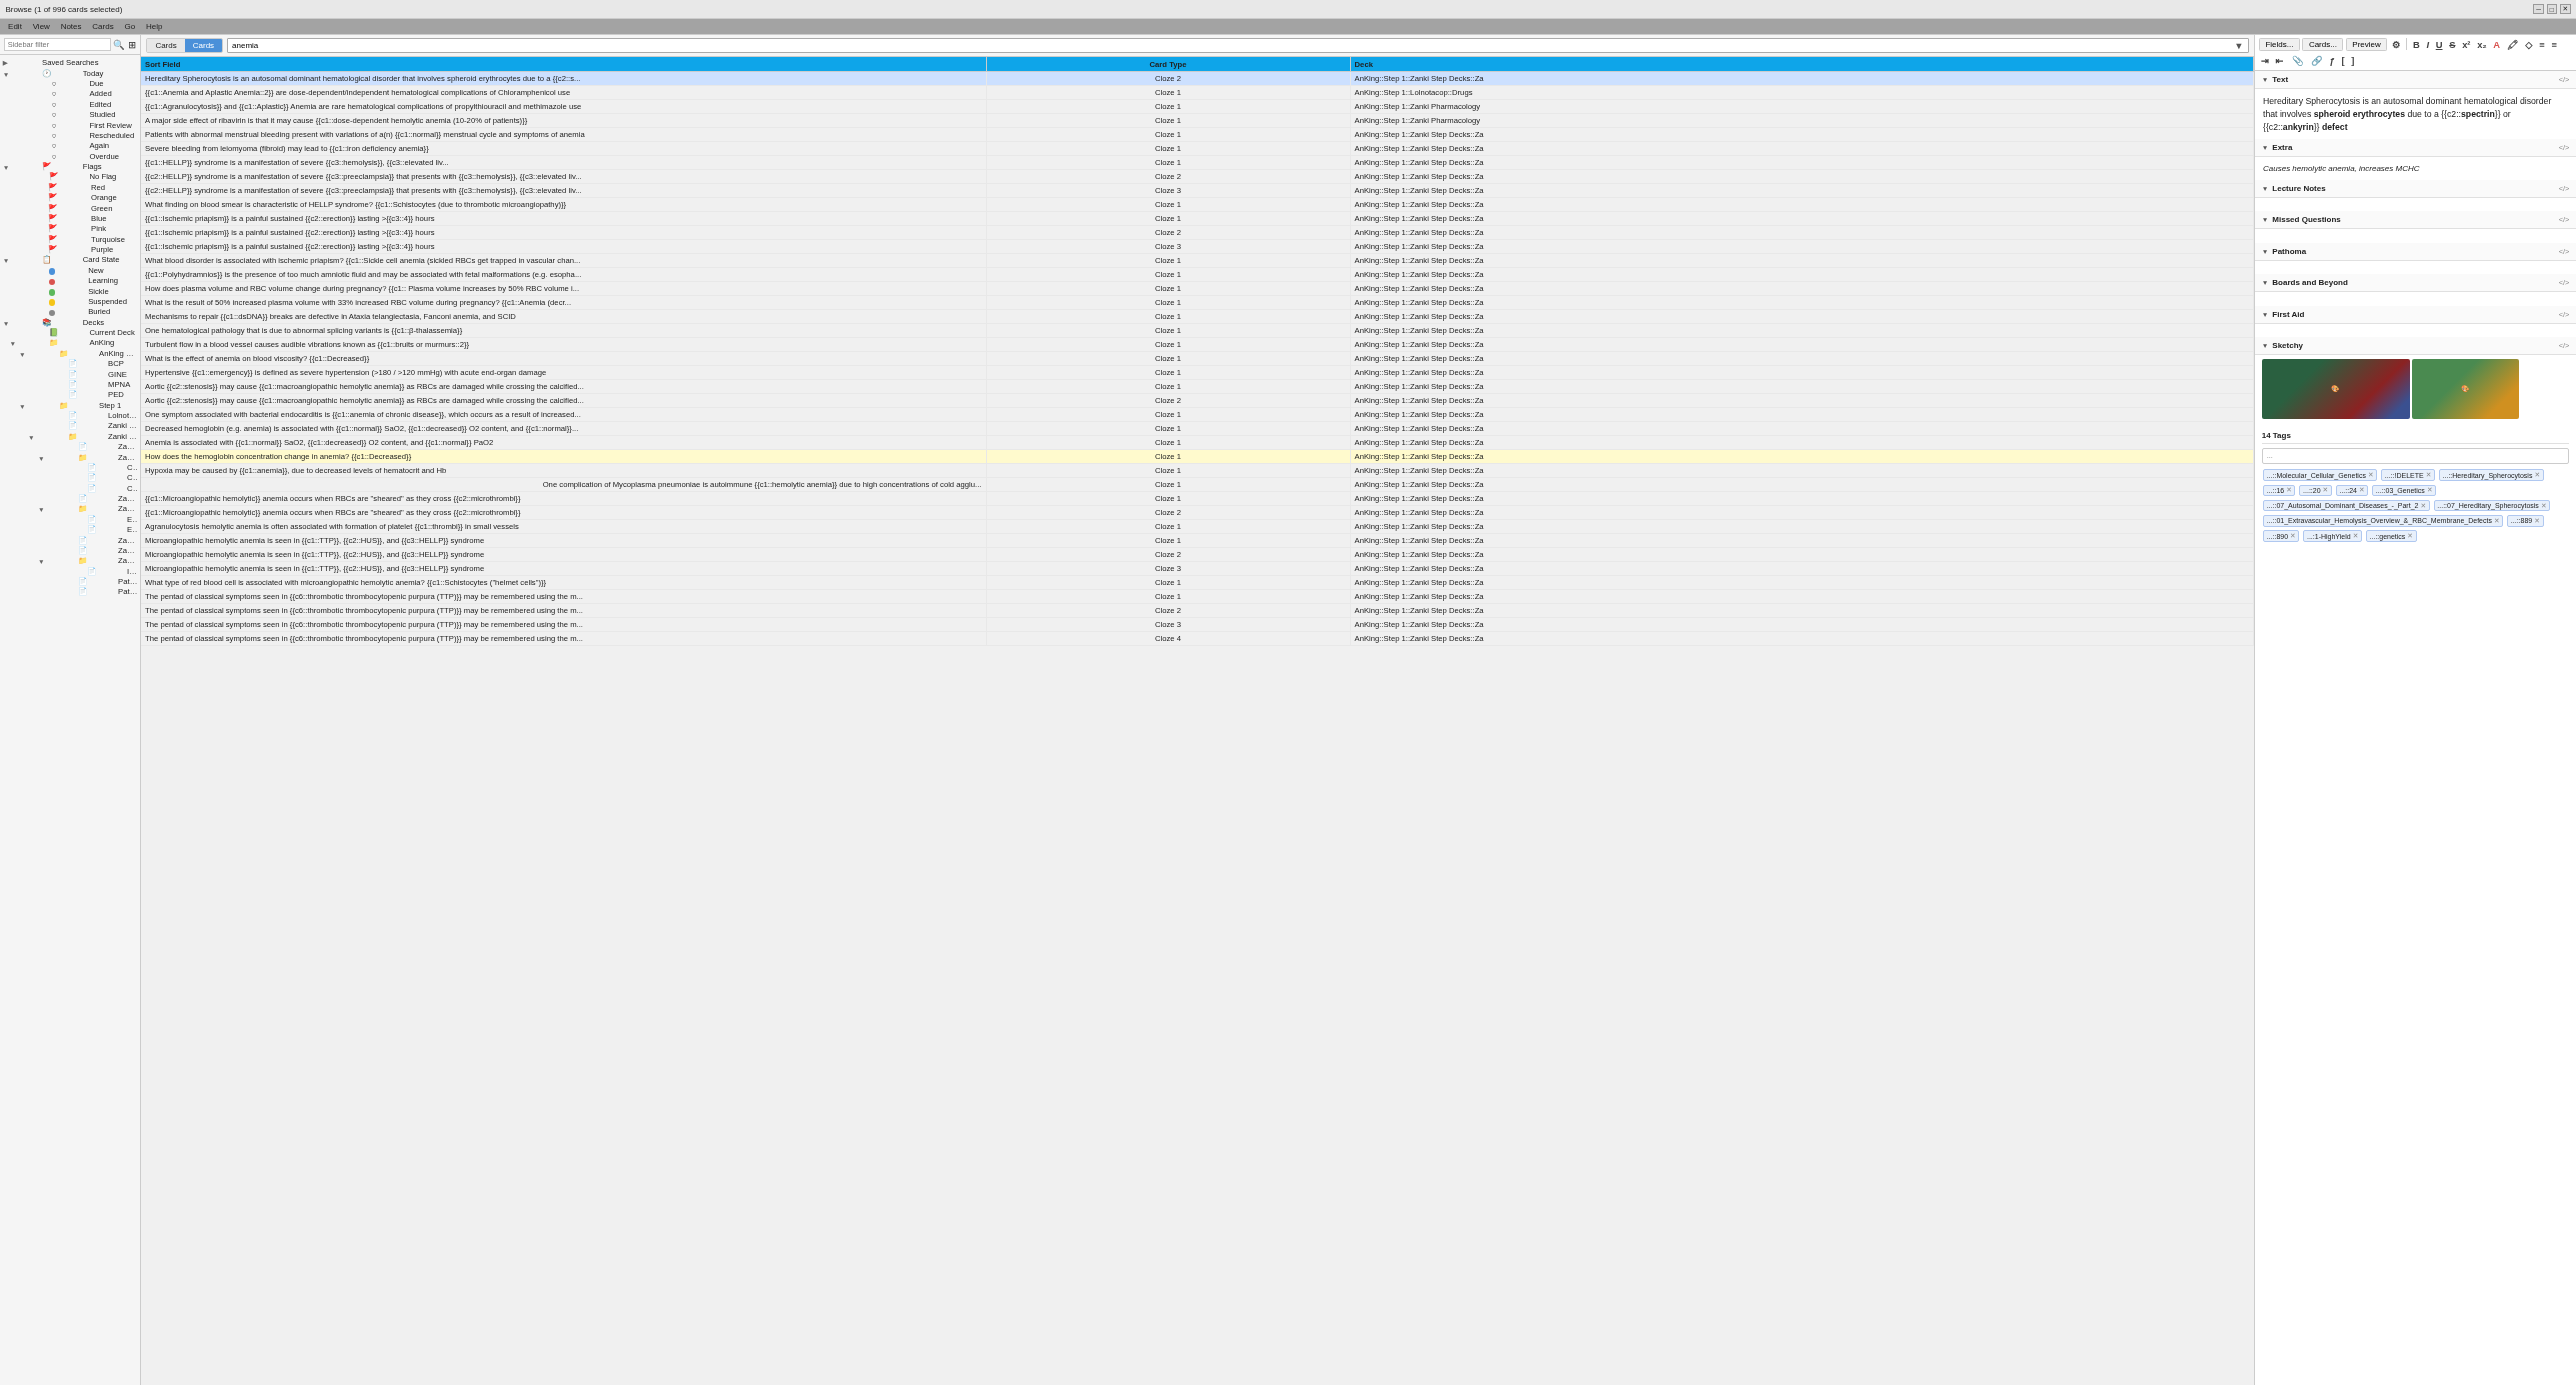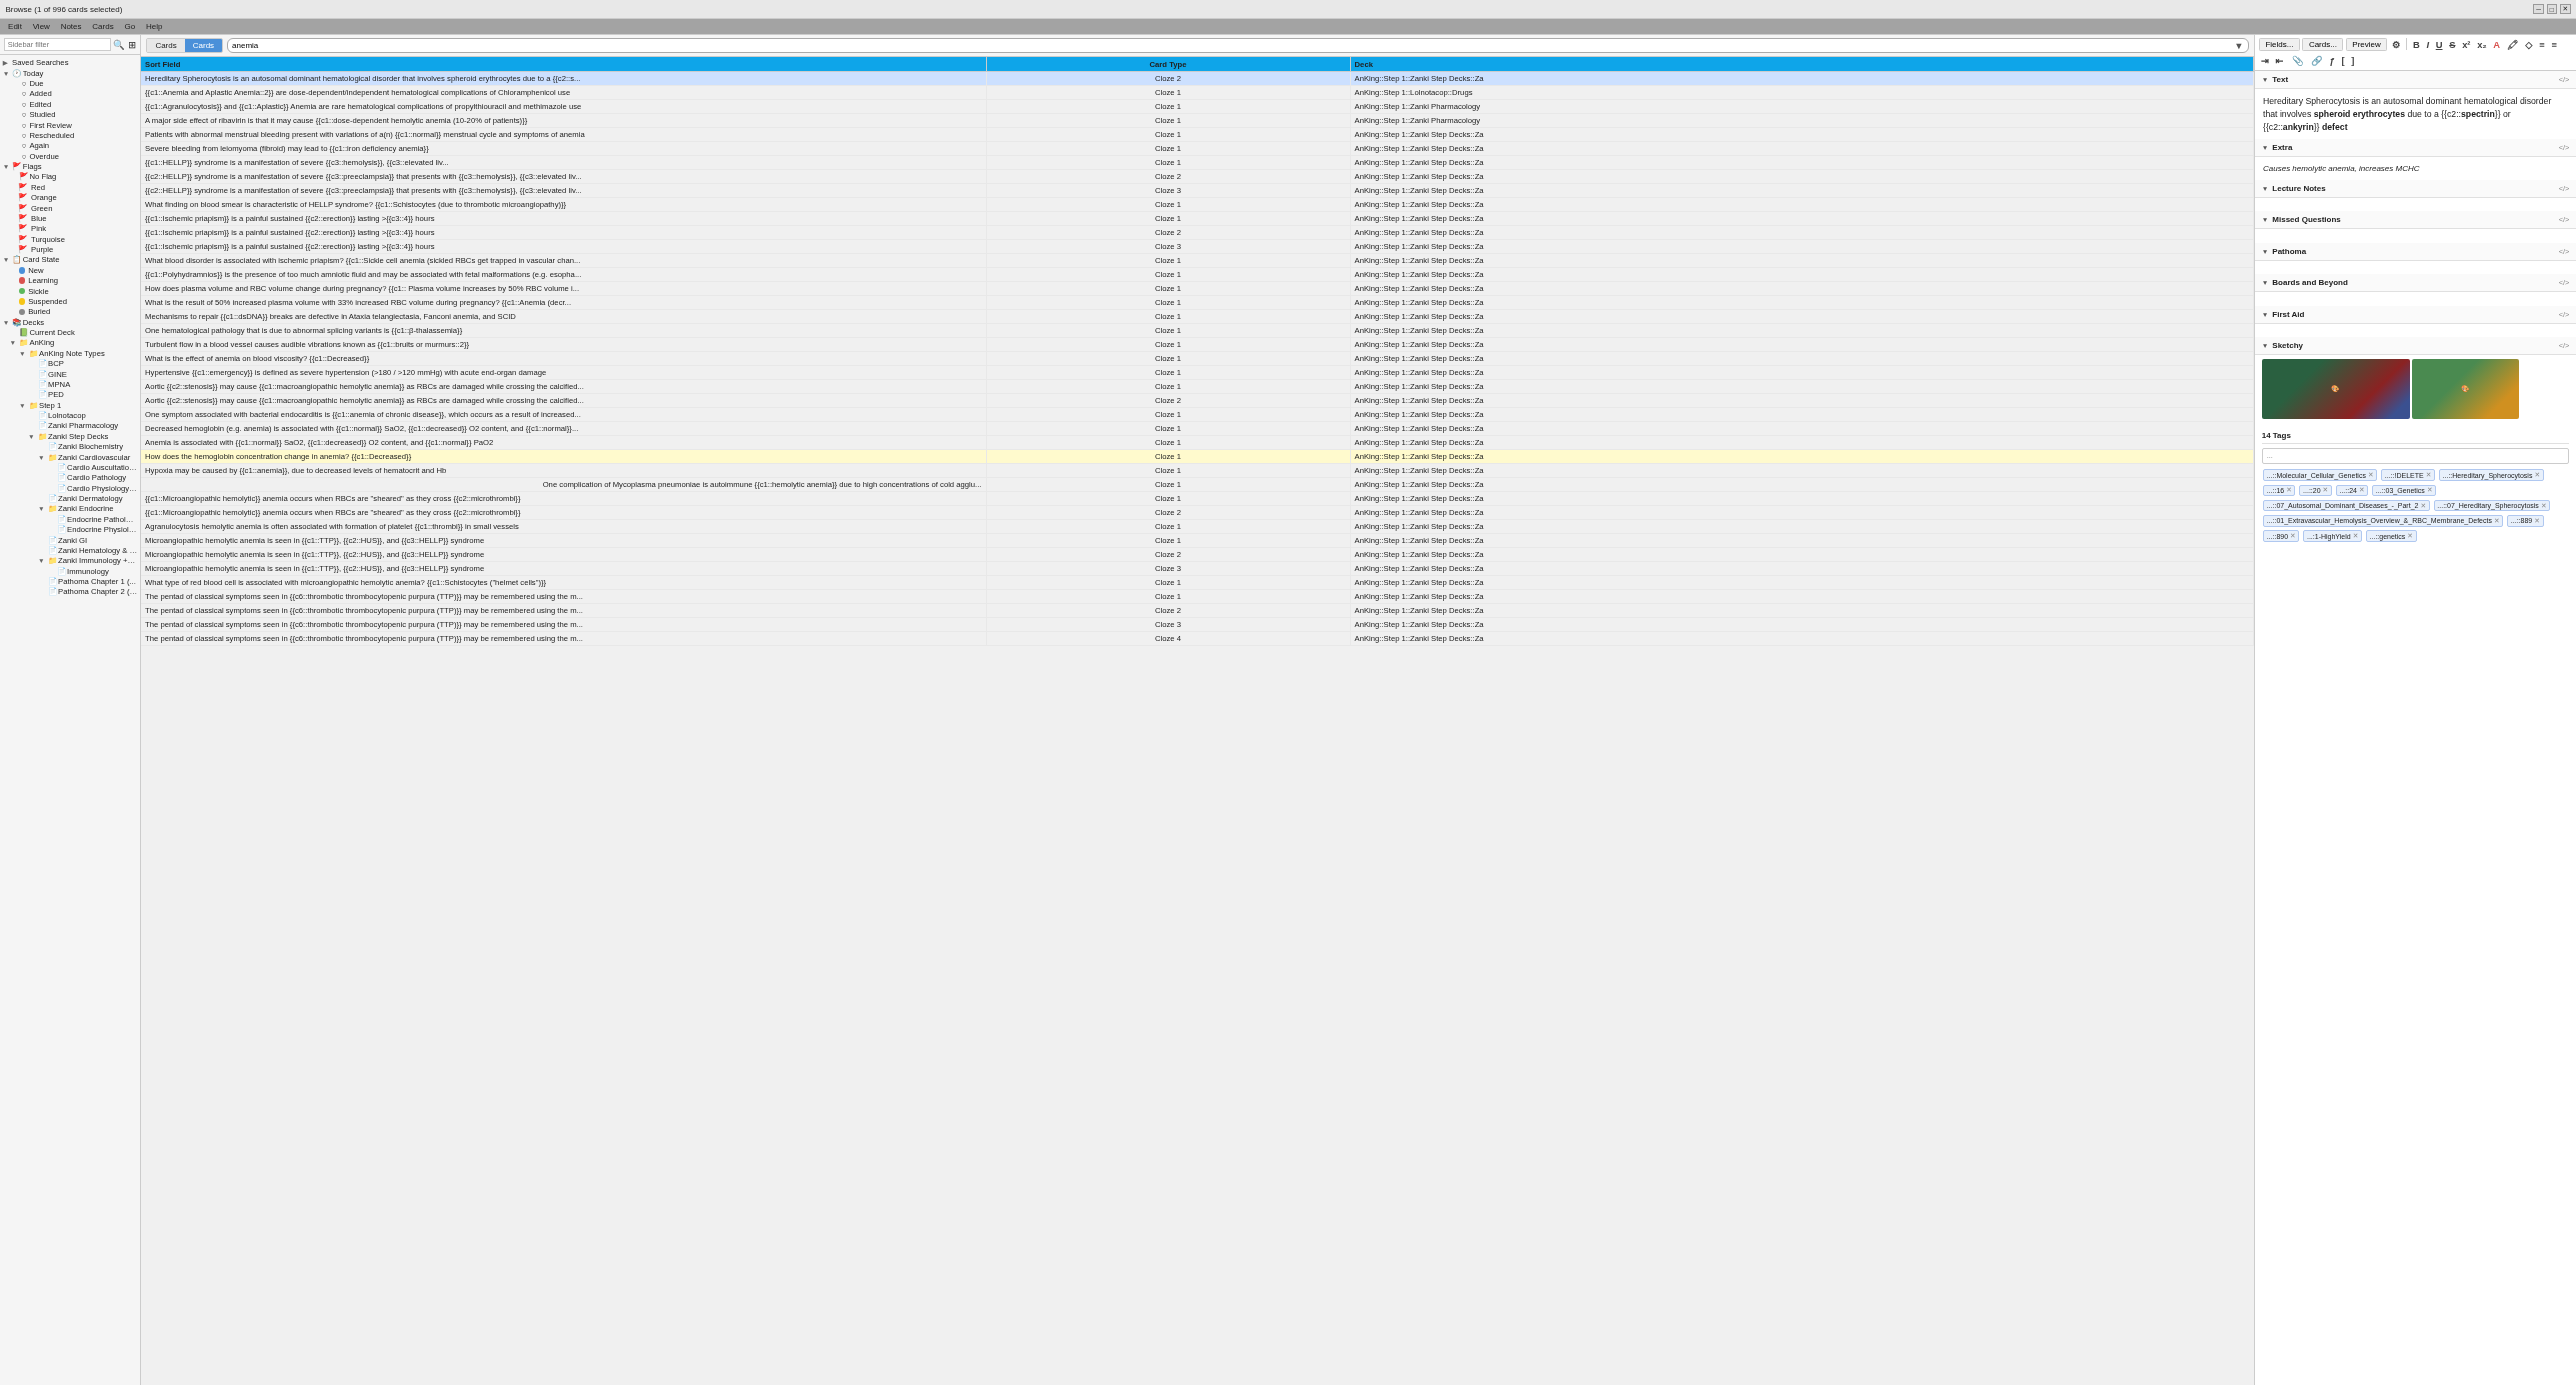--- a/index.html
+++ b/index.html
@@ -47,21 +47,21 @@
     #sidebar-filter {
       padding: 2.7px 4px;
       border-bottom: 0.7px solid #ccc;
       display: flex;
       align-items: center;
       gap: 2.7px;
     }
     #sidebar-filter input { flex: 1; font-size: 7.4px; border: 0.7px solid #ccc; padding: 1.3px 2.7px; }
     #sidebar-filter .filter-icon { font-size: 9.4px; cursor: pointer; }
     #sidebar-tree { flex: 1; overflow-y: auto; padding: 2.7px 0; }
-    .tree-item { display: flex; align-items: center; padding: 0.7px 2.7px; cursor: pointer; white-space: nowrap; font-size: 7.7px; }
+    .tree-item { display: flex; align-items: flex-end; padding: 0.7px 2.7px; cursor: pointer; white-space: nowrap; font-size: 7.7px; gap: 30px; }
     .tree-item .arrow { width: 9.4px; display: inline-block; font-size: 6.7px; color: #666; }
     .tree-item .icon { width: 10.7px; display: inline-block; text-align: center; }
     .tree-item .label { flex: 1; overflow: hidden; text-overflow: ellipsis; }
     .indent-1 { padding-left: 9.4px; }
     .indent-2 { padding-left: 19px; }
     .indent-3 { padding-left: 28px; }
     .indent-4 { padding-left: 38px; }
     .indent-5 { padding-left: 47px; }
     .dot { width: 6.7px; height: 6.7px; border-radius: 50%; display: inline-block; margin-right: 2.7px; }
     .dot-blue { background: #4a90d9; }
@@ -96,21 +96,21 @@
       background: #e8e8e8;
     }
     .toggle-btn .tab.active {
       background: #4a90d9;
       color: white;
     }
     #search-bar {
       flex: 1;
       display: flex;
       border: 0.7px solid #aaa;
-      border-radius: 6px;
+      border-radius: 1px;
       background: white;
       padding: 1.3px 4px;
     }
     #search-bar input { flex: 1; border: none; outline: none; font-size: 8px; }
     .search-dropdown { font-size: 9.4px; cursor: pointer; color: #555; }
 
     
     #table-area { flex: 1; overflow: auto; }
     table { width: 100%; border-collapse: collapse; font-size: 7.7px; }
     thead th {

